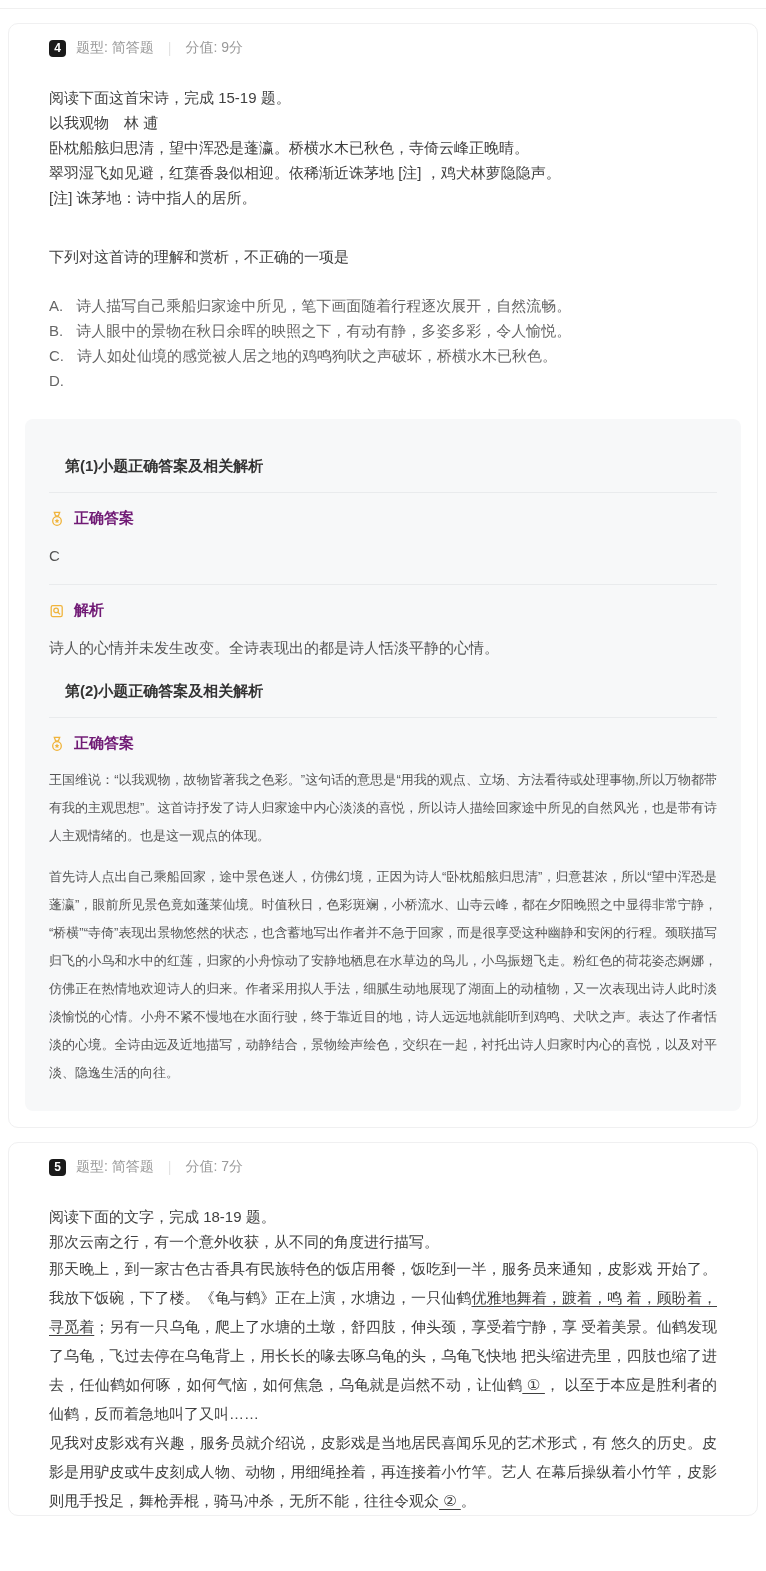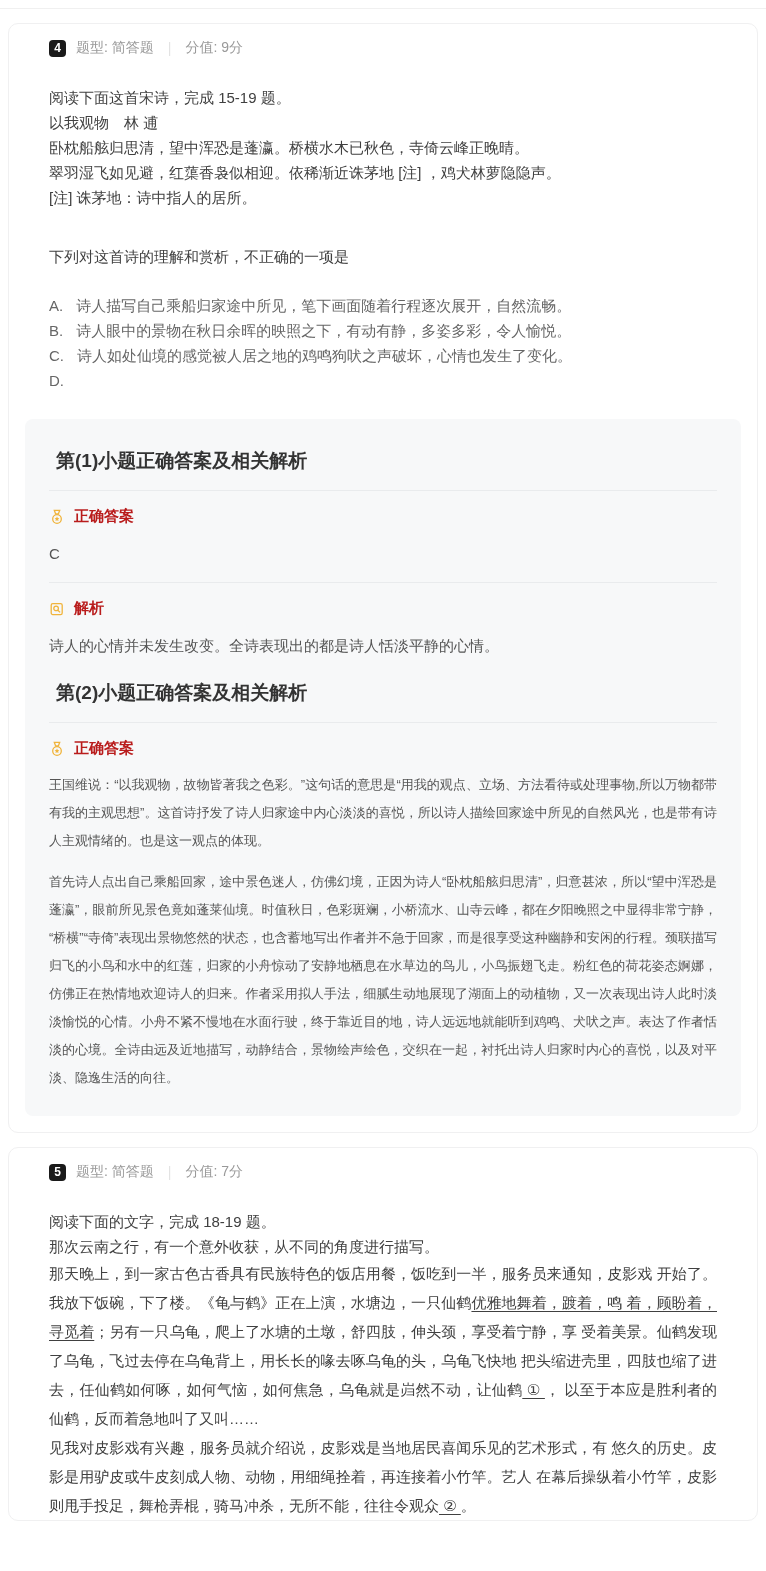--- a/index.html
+++ b/index.html
@@ -60,39 +60,39 @@
   .option-label { flex: 0 0 auto; }
   .passage { line-height: 29px; text-align: justify; white-space: pre-wrap; color: #404040; }
   .u { text-decoration: underline; text-underline-offset: 3px; }
   .answer-block {
     background: #f7f8f9;
     border-radius: 8px;
     margin: 26px 16px 16px;
     padding: 22px 24px 24px;
   }
   .sub-heading {
-    margin: 7px;
-    font-size: 19px;
+    margin: 16px;
+    font-size: 15px;
     font-weight: bold;
     color: #333;
   }
   .hr {
     border: none;
     border-top: 1px solid #e9ebed;
     margin: 16px 0;
   }
   .label-row {
     display: flex;
     align-items: center;
     gap: 9px;
   }
   .label-row .label-text {
     font-size: 15px;
     font-weight: bold;
-    color: #b91c1c;
+    color: #701a75;
   }
   .label-row svg { display: block; }
   .answer-text {
     margin: 15px 0 0;
     font-size: 15px;
     line-height: 25px;
     color: #555;
   }
   .long-answer {
     margin: 13px 0 0;
@@ -130,21 +130,21 @@
       <div class="option-row">
         <span class="option-label">A.</span>
         <span>诗人描写自己乘船归家途中所见，笔下画面随着行程逐次展开，自然流畅。</span>
       </div>
       <div class="option-row">
         <span class="option-label">B.</span>
         <span>诗人眼中的景物在秋日余晖的映照之下，有动有静，多姿多彩，令人愉悦。</span>
       </div>
       <div class="option-row">
         <span class="option-label">C.</span>
-        <span>诗人如处仙境的感觉被人居之地的鸡鸣狗吠之声破坏，心情也发生了变化。</span>
+        <span>诗人如处仙境的感觉被人居之地的鸡鸣狗吠之声破坏，桥横水木已秋色。</span>
       </div>
       <div class="option-row">
         <span class="option-label">D.</span>
       </div>
     </div>
 
   </div>
 
   <div class="answer-block">
     <p class="sub-heading">第(1)小题正确答案及相关解析</p>

